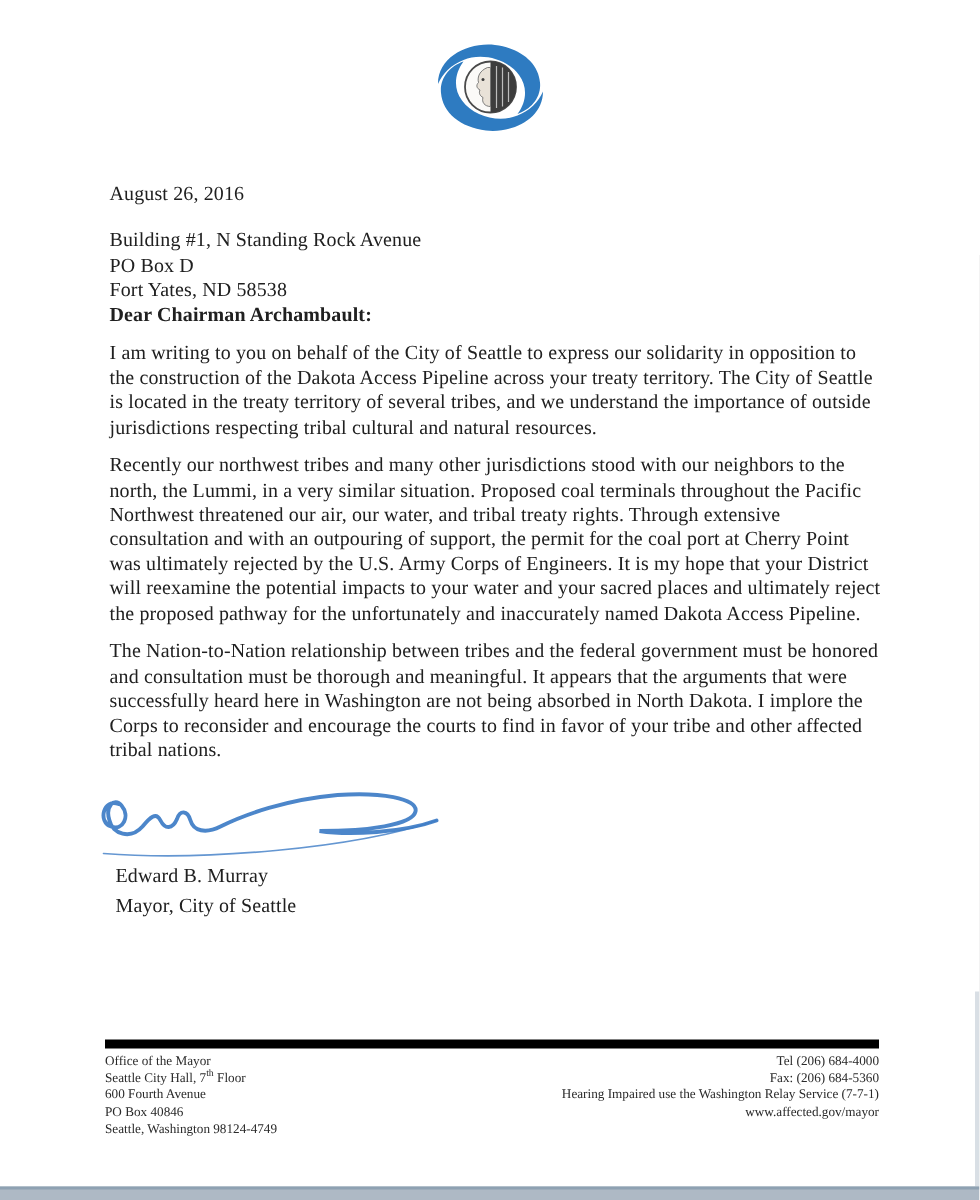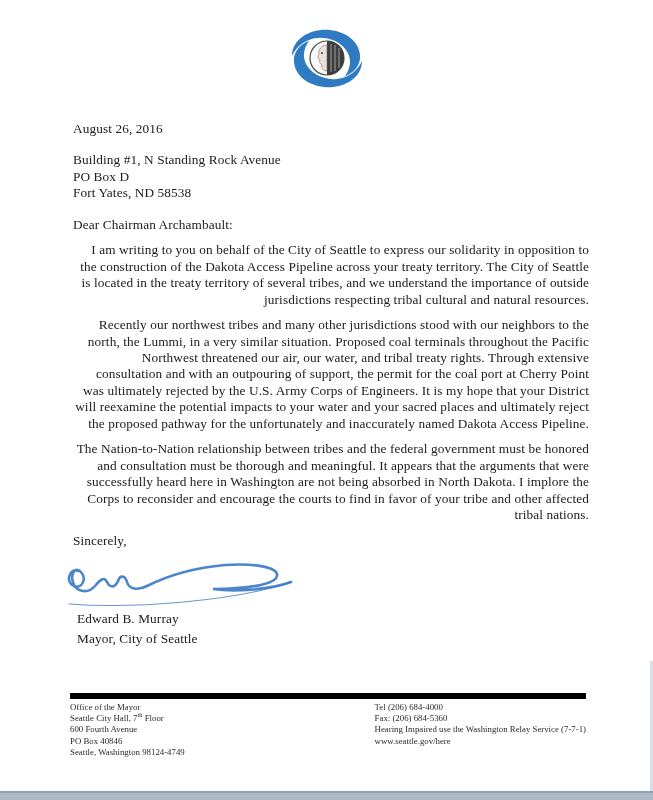--- a/index.html
+++ b/index.html
@@ -17,35 +17,35 @@
     position:absolute;top:25px;left:50%;transform:translateX(-50%);
     width:84px;height:68px;
   }
   .content{
     position:absolute;left:73px;top:121px;width:516px;
     font-size:13.3px;line-height:16.45px;
     letter-spacing:.1px;
   }
   .date{margin:0 0 15px 0;}
   .addr p, .addr div{margin:0;}
-  .salutation{margin:15px 0 9px 0;}
-  .para{margin:0 0 9px 0;text-align:right;}
+  .salutation{margin:0 0 9px 0;font-weight:bold;}
+  .para{margin:0 0 9px 0;text-align:left;}
   .closing{margin:4px 0 0 0;}
   .sig-block{position:relative;height:58px;margin-top:4px;margin-bottom:-4px;}
   .sig-svg{position:absolute;left:-10px;top:2px;}
   .signer{margin:4px;}
   .footer{
     position:absolute;left:70px;top:693px;width:516px;
     border-top:6px solid #000000;
     padding-top:3px;
     display:flex;justify-content:space-between;
     font-size:8.8px;line-height:11.2px;color:#2a2a2a;
   }
   .footer .left div, .footer .right div{white-space:nowrap;}
-  .footer .right{}
+  .footer .right{text-align:right;}
   sup{font-size:6.5px;vertical-align:super;line-height:0;}
   .page-edge-bottom{
     position:absolute;left:0;bottom:0;width:653px;height:9px;
     background:#aeb9c5;border-top:2px solid #8ea1b2;box-sizing:border-box;
   }
   .page-edge-right{
     position:absolute;right:0;bottom:9px;width:3px;height:130px;
     background:#d9dfe5;
   }
 </style>
@@ -82,21 +82,20 @@
       <div>PO Box D</div>
       <div>Fort Yates, ND 58538</div>
     </div>
 
     <p class="salutation">Dear Chairman Archambault:</p>
 
     <p class="para">I am writing to you on behalf of the City of Seattle to express our solidarity in opposition to the construction of the Dakota Access Pipeline across your treaty territory. The City of Seattle is located in the treaty territory of several tribes, and we understand the importance of outside jurisdictions respecting tribal cultural and natural resources.</p>
     <p class="para">Recently our northwest tribes and many other jurisdictions stood with our neighbors to the north, the Lummi, in a very similar situation. Proposed coal terminals throughout the Pacific Northwest threatened our air, our water, and tribal treaty rights. Through extensive consultation and with an outpouring of support, the permit for the coal port at Cherry Point was ultimately rejected by the U.S. Army Corps of Engineers. It is my hope that your District will reexamine the potential impacts to your water and your sacred places and ultimately reject the proposed pathway for the unfortunately and inaccurately named Dakota Access Pipeline.</p>
     <p class="para">The Nation-to-Nation relationship between tribes and the federal government must be honored and consultation must be thorough and meaningful. It appears that the arguments that were successfully heard here in Washington are not being absorbed in North Dakota. I implore the Corps to reconsider and encourage the courts to find in favor of your tribe and other affected tribal nations.</p>
 
-    <p class="closing">Sincerely,</p>
 
     <div class="sig-block">
       <svg class="sig-svg" width="250" height="60" viewBox="0 0 250 60">
         <path d="M16,16 C6,12 2,28 11,31 C19,34 24,24 18,17 C13,11 7,18 10,27
                  C12,36 24,40 32,31 C37,25 41,21 44,27 C47,33 52,33 55,26
                  C57,20 62,20 64,27 C66,34 74,36 84,31 C100,23 128,13 162,10
                  C190,8 216,12 214,21 C212,30 182,34 150,34 C170,37 206,35 228,27" fill="none" stroke="#3d7cc5" stroke-width="2.6" stroke-linecap="round" opacity="0.92"></path>
         <path d="M228,27 C172,46 72,54 6,49" fill="none" stroke="#3d7cc5" stroke-width="1.1" stroke-linecap="round" opacity="0.8"></path>
       </svg>
     </div>
@@ -110,20 +109,20 @@
       <div>Office of the Mayor</div>
       <div><span>Seattle City Hall, 7</span><sup>th</sup><span> Floor</span></div>
       <div>600 Fourth Avenue</div>
       <div>PO Box 40846</div>
       <div>Seattle, Washington  98124-4749</div>
     </div>
     <div class="right">
       <div>Tel (206) 684-4000</div>
       <div>Fax: (206) 684-5360</div>
       <div>Hearing Impaired use the Washington Relay Service (7-7-1)</div>
-      <div>www.seattle.gov/here</div>
+      <div>www.affected.gov/mayor</div>
     </div>
   </div>
 
   <div class="page-edge-right"></div>
   <div class="page-edge-bottom"></div>
 
 </div>
 
 </body></html>

